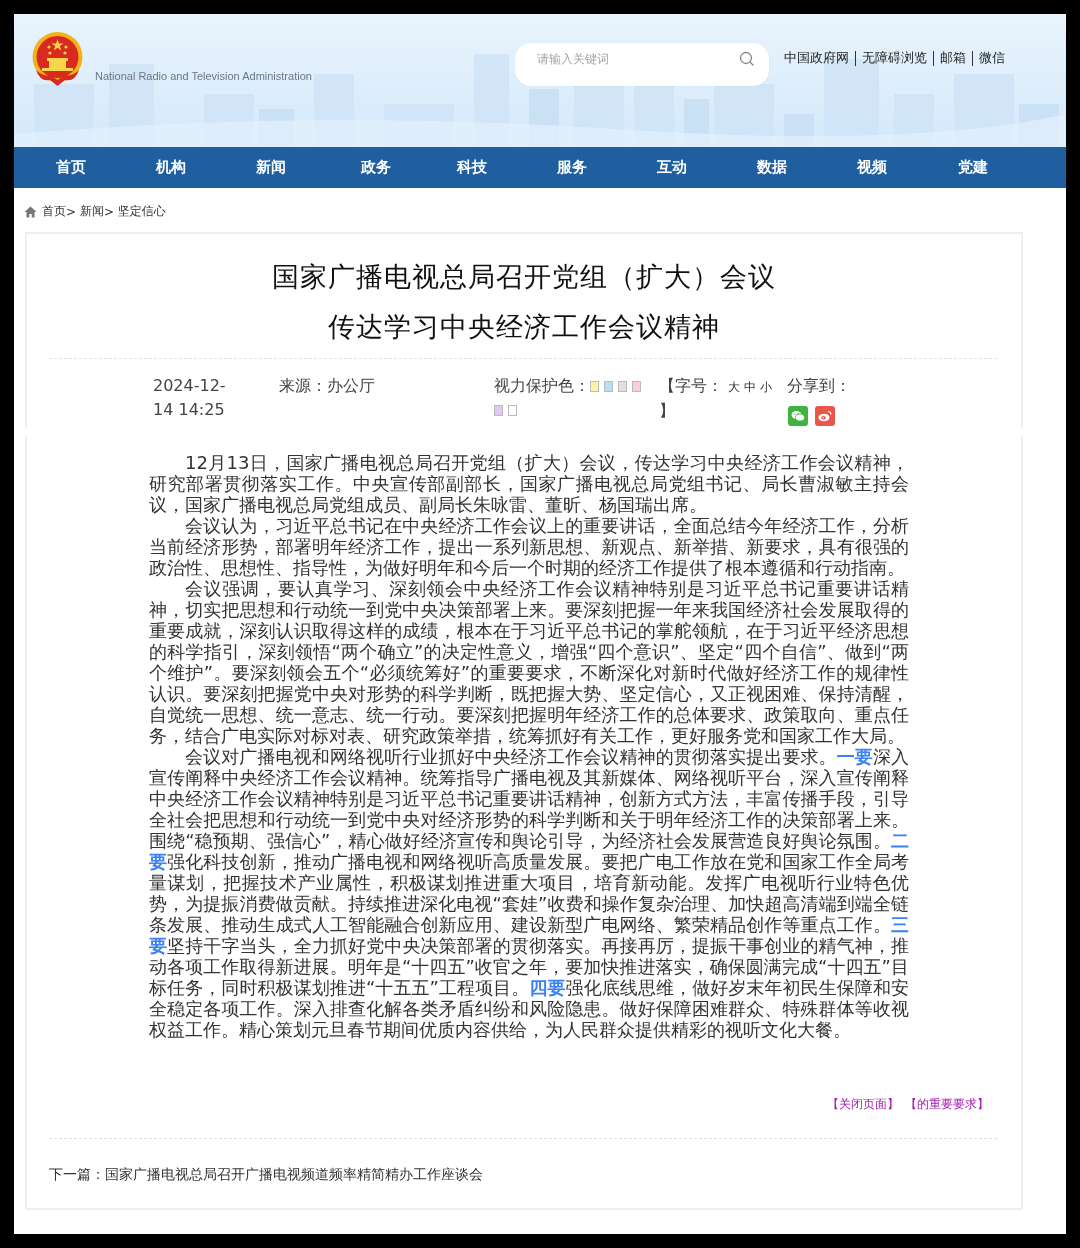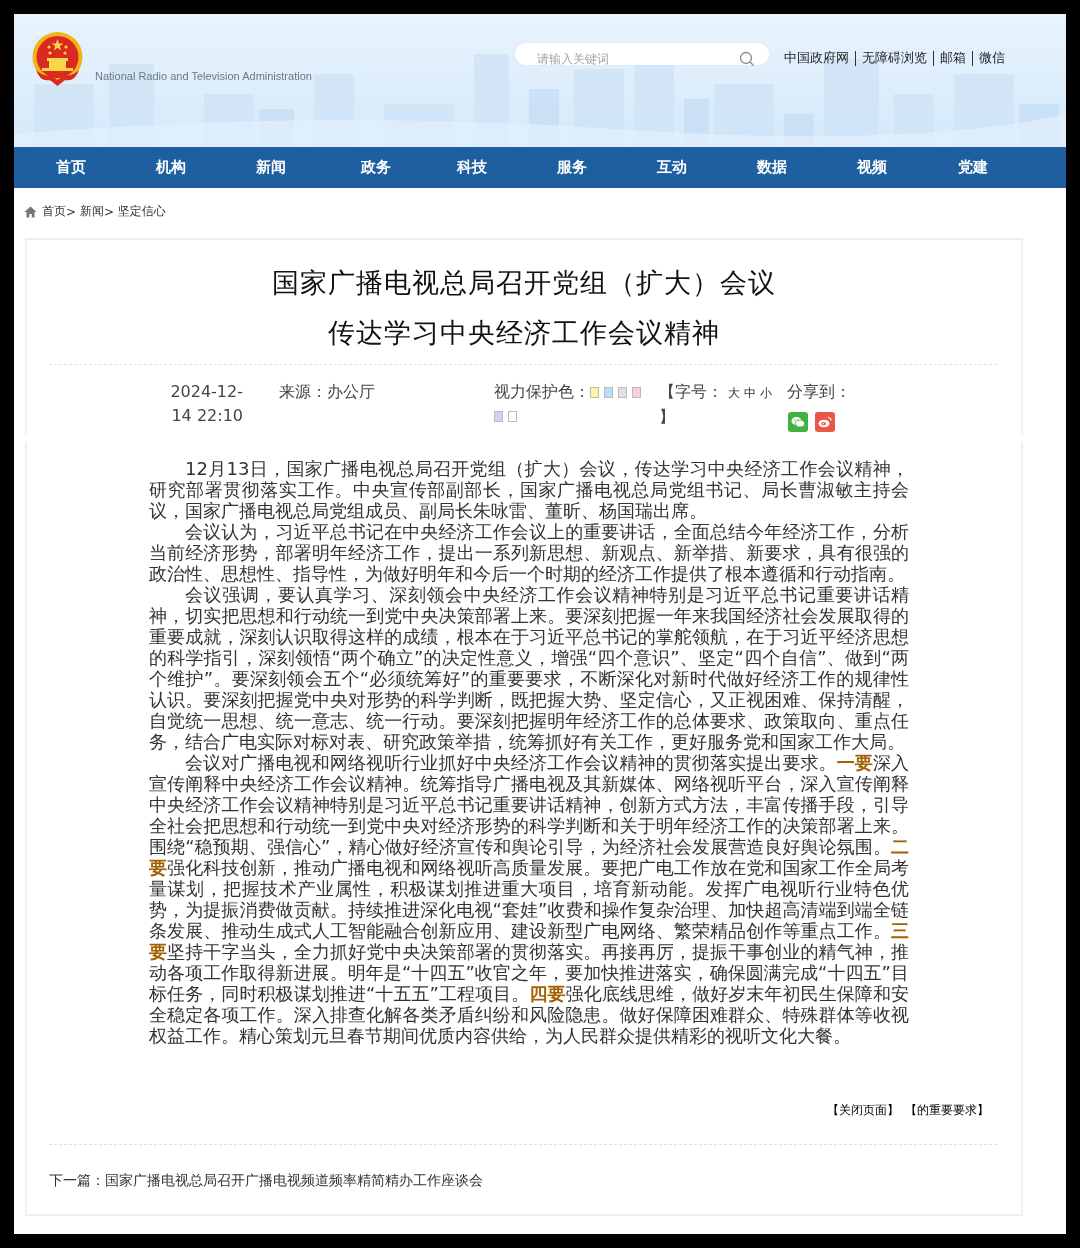--- a/index.html
+++ b/index.html
@@ -19,21 +19,21 @@
   .emblem { position: absolute; left: 16px; top: 16px; width: 55px; height: 58px; }
   .site-title {
     position: absolute; left: 80px; top: 18px; font-size: 29px; font-weight: bold;
     color: #d0191e; letter-spacing: 1px; white-space: nowrap;
   }
   .site-subtitle {
     position: absolute; left: 81px; top: 56px; font-size: 11px; color: #6f7780;
     white-space: nowrap; font-family: Liberation Sans, sans-serif;
   }
   .search-box {
-    position: absolute; left: 501px; top: 29px; width: 254px; height: 22px;
+    position: absolute; left: 501px; top: 29px; width: 254px; height: 43px;
     background: #fff; border-radius: 16px; box-shadow: 0 0 2px rgba(0,0,0,0.05);
   }
   .search-input {
     position: absolute; left: 22px; top: 0; width: 190px; height: 32px; border: none;
     outline: none; background: transparent; font-size: 12px; color: #999;
     font-family: "DejaVu Sans", sans-serif;
   }
   .search-input::placeholder { color: #a5a5a5; }
   .search-btn { position: absolute; right: 14px; top: 8px; width: 16px; height: 16px; cursor: pointer; }
   .top-links {
@@ -53,51 +53,51 @@
   }
   
   .breadcrumb {
     position: absolute; left: 10px; top: 189px; font-size: 12px; color: #333;
     display: flex; align-items: center; white-space: nowrap;
   }
   .breadcrumb .home-icon { width: 13px; height: 12px; margin-right: 5px; }
   .breadcrumb a { color: #333; text-decoration: none; cursor: pointer; }
   
   .card {
-    position: absolute; left: 11px; top: 224px; width: 998px; height: 978px;
+    position: absolute; left: 11px; top: 218px; width: 998px; height: 978px;
     border: 2px solid #efefef; background: #fff;
   }
   .article-title {
     position: absolute; left: 0; top: 18px; width: 100%; text-align: center;
     font-size: 27px; color: #111; line-height: 50px; letter-spacing: 1px;
   }
   .dotted-line { position: absolute; border-top: 1px dashed #e2e2e2; }
   .meta { position: absolute; top: 140px; font-size: 16px; color: #444; line-height: 24px; }
-  .meta-date { left: 126px; width: 90px; text-align: right; }
+  .meta-date { left: 126px; width: 90px; }
   .meta-source { left: 252px; }
   .meta-eye { left: 467px; width: 160px; }
   .swatch {
     display: inline-block; width: 9px; height: 11px; border: 1px solid #bbb;
     margin-right: 5px; vertical-align: -1px; cursor: pointer;
   }
   .meta-font { left: 632px; }
   .font-size-opt { font-size: 12px; cursor: pointer; margin-right: 4px; color: #333; }
   .meta-share { left: 760px; }
   .share-icons { position: absolute; left: 761px; top: 172px; display: flex; gap: 7px; }
   .share-icon { width: 20px; height: 20px; border-radius: 3px; cursor: pointer; display: flex; align-items: center; justify-content: center; }
   .side-gap { position: absolute; background: #fff; }
   
   .article-body {
     position: absolute; left: 122px; top: 218px; width: 760px; font-size: 18px;
     color: #333; line-height: 21px; text-align: justify;
   }
   .article-body p { text-indent: 2em; }
-  .article-body b { font-weight: bold; color: #a16207; }
+  .article-body b { font-weight: bold; color: #3b82f6; }
   .actions { position: absolute; right: 32px; top: 862px; font-size: 12px; color: #333; }
-  .actions a { color: #000000; text-decoration: none; cursor: pointer; margin-left: 6px; }
+  .actions a { color: #a21caf; text-decoration: none; cursor: pointer; margin-left: 6px; }
   .next-article { position: absolute; left: 22px; top: 932px; font-size: 14px; color: #333; white-space: nowrap; }
   .next-article a { color: #333; text-decoration: none; cursor: pointer; }
 </style>
 </head>
 <body>
 
 <div class="page">
 
   <div class="header">
     <svg class="skyline" viewBox="0 0 1052 133" preserveAspectRatio="none">
@@ -190,21 +190,21 @@
       <div>传达学习中央经济工作会议精神</div>
     </div>
 
     <div class="dotted-line" style="left:22px; top:124px; width:948px;"></div>
 
     <div class="side-gap" style="left:-3px; top:194px; width:4px; height:8px;"></div>
     <div class="side-gap" style="right:-3px; top:194px; width:4px; height:8px;"></div>
 
     <div class="meta meta-date">
       <div>2024-12-</div>
-      <div>14 22:10</div>
+      <div>14 14:25</div>
     </div>
     <div class="meta meta-source">来源：办公厅</div>
 
     <div class="meta meta-eye">
       <span>视力保护色：</span><span class="swatch" style="background:#fbf5a8"></span><span class="swatch" style="background:#b7e0f7"></span><span class="swatch" style="background:#e0e0e0"></span><span class="swatch" style="background:#f9d0d6"></span><br><span class="swatch" style="background:#e0c9f3"></span><span class="swatch" style="background:#ffffff"></span>
     </div>
 
     <div class="meta meta-font">
       <span>【字号：</span>
       <span class="font-size-opt">大</span><span class="font-size-opt">中</span><span class="font-size-opt">小</span>

